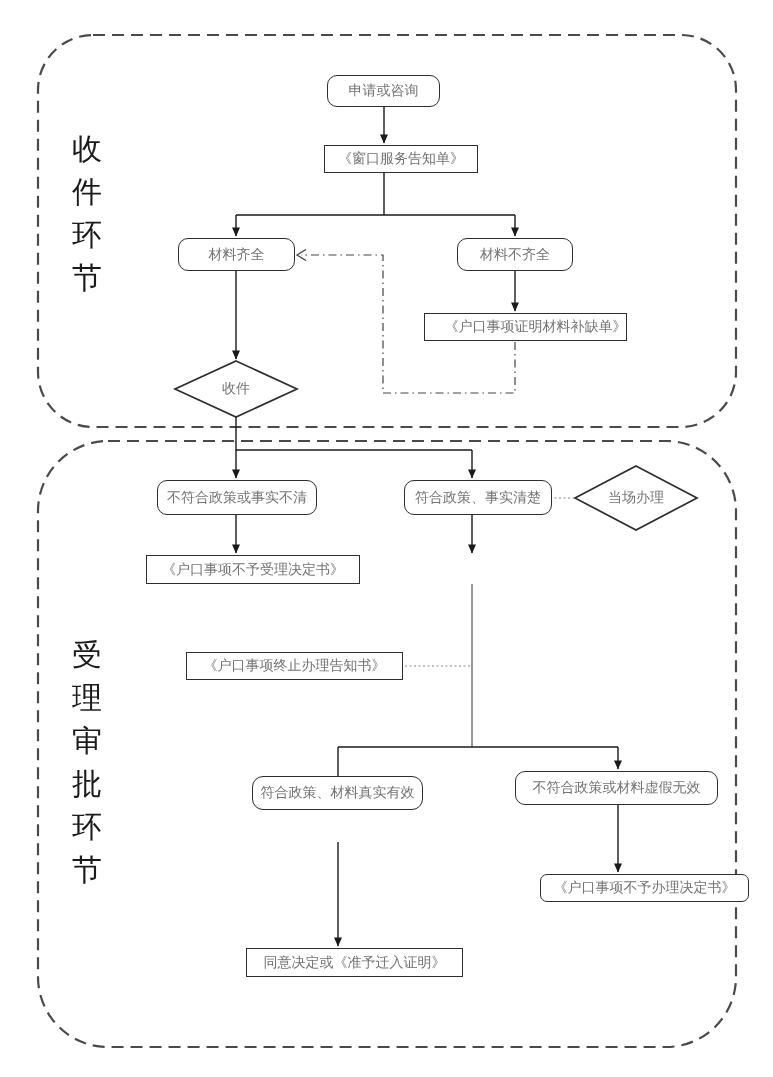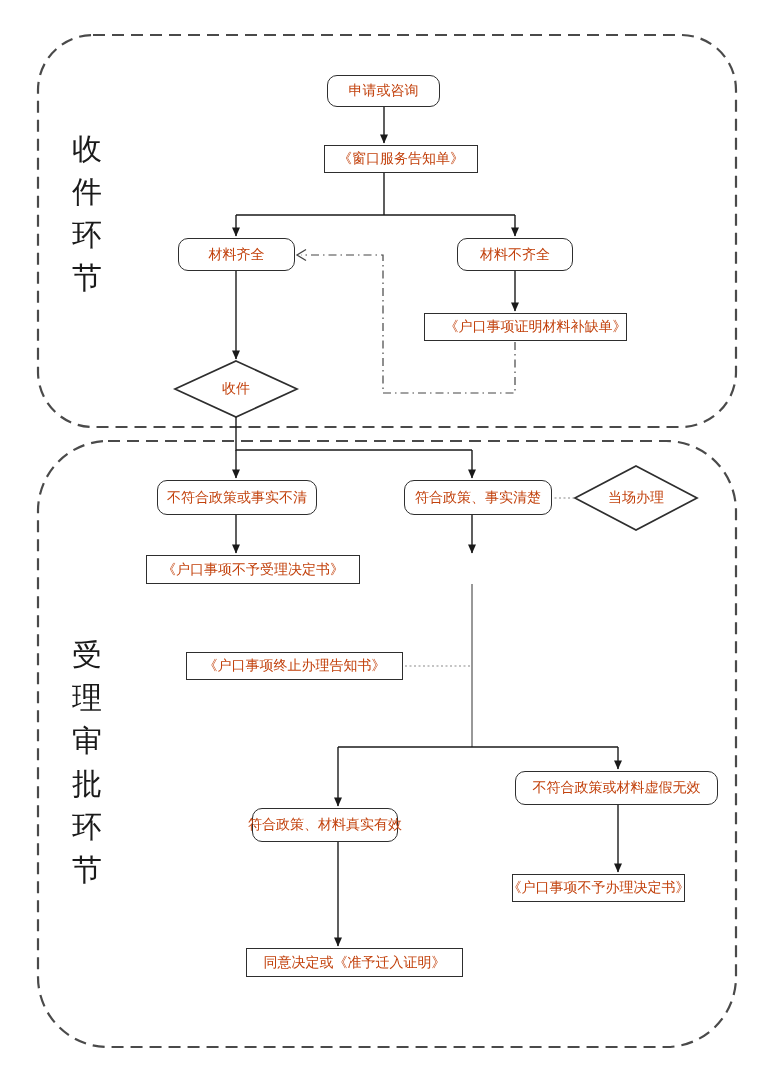--- a/index.html
+++ b/index.html
@@ -13,21 +13,21 @@
     overflow:hidden;
   }
   svg.layer{position:absolute;left:0;top:0;width:773px;height:1077px;}
   .node{
     position:absolute;
     display:flex;align-items:center;justify-content:center;
     box-sizing:border-box;
     background:#ffffff;
     font-size:14px;
     line-height:1.1;
-    color:#c2410c;
+    color:#737373;
     white-space:nowrap;
     text-align:center;
   }
   .rounded{border:1.6px solid #2e2e2e;border-radius:10px;}
   .rect{border:1.8px solid #2e2e2e;margin-left:16px;}
   .diamond-label{background:transparent;border:none;}
   .v-label{
     position:absolute;
     width:64px;
     display:flex;flex-direction:column;align-items:center;
@@ -44,23 +44,23 @@
   #incomplete {left:457px;top:238px;width:116px;height:33px;}
   #missing    {left:408px;top:313px;width:203px;height:28px;padding-left:20px;}
   #receive-label{left:186px;top:375px;width:100px;height:28px;}
   
   #reject     {left:157px;top:480px;width:160px;height:35px;}
   #accept     {left:404px;top:480px;width:148px;height:35px;}
   #onsite-label{left:586px;top:484px;width:100px;height:28px;}
   #reject-doc {left:130px;top:555px;width:214px;height:29px;}
   #accept-doc {left:385px;top:555px;width:178px;height:29px;}
   #stop-doc   {left:170px;top:652px;width:217px;height:28px;}
-  #valid      {left:252px;top:808px;width:146px;height:34px;}
+  #valid      {left:252px;top:776px;width:171px;height:34px;border-radius:11px;}
   #invalid    {left:515px;top:771px;width:203px;height:34px;}
-  #deny-doc   {left:496px;top:874px;width:173px;height:28px;}
+  #deny-doc   {left:524px;top:874px;width:209px;height:28px;border-radius:7px;}
   #final-doc  {left:230px;top:948px;width:217px;height:29px;}
   
   #label-receiving{left:55px;top:127px;}
   #label-review   {left:55px;top:633px;}
 </style>
 </head>
 <body>
 
 <div class="canvas">
 

